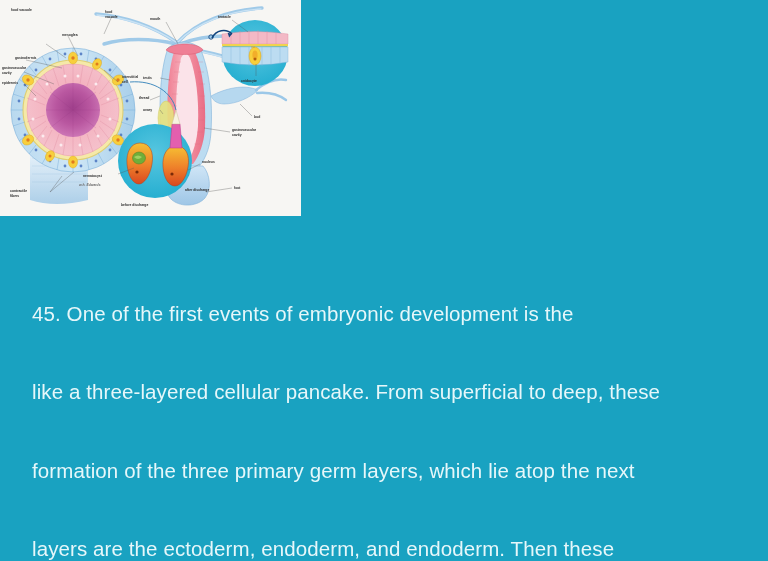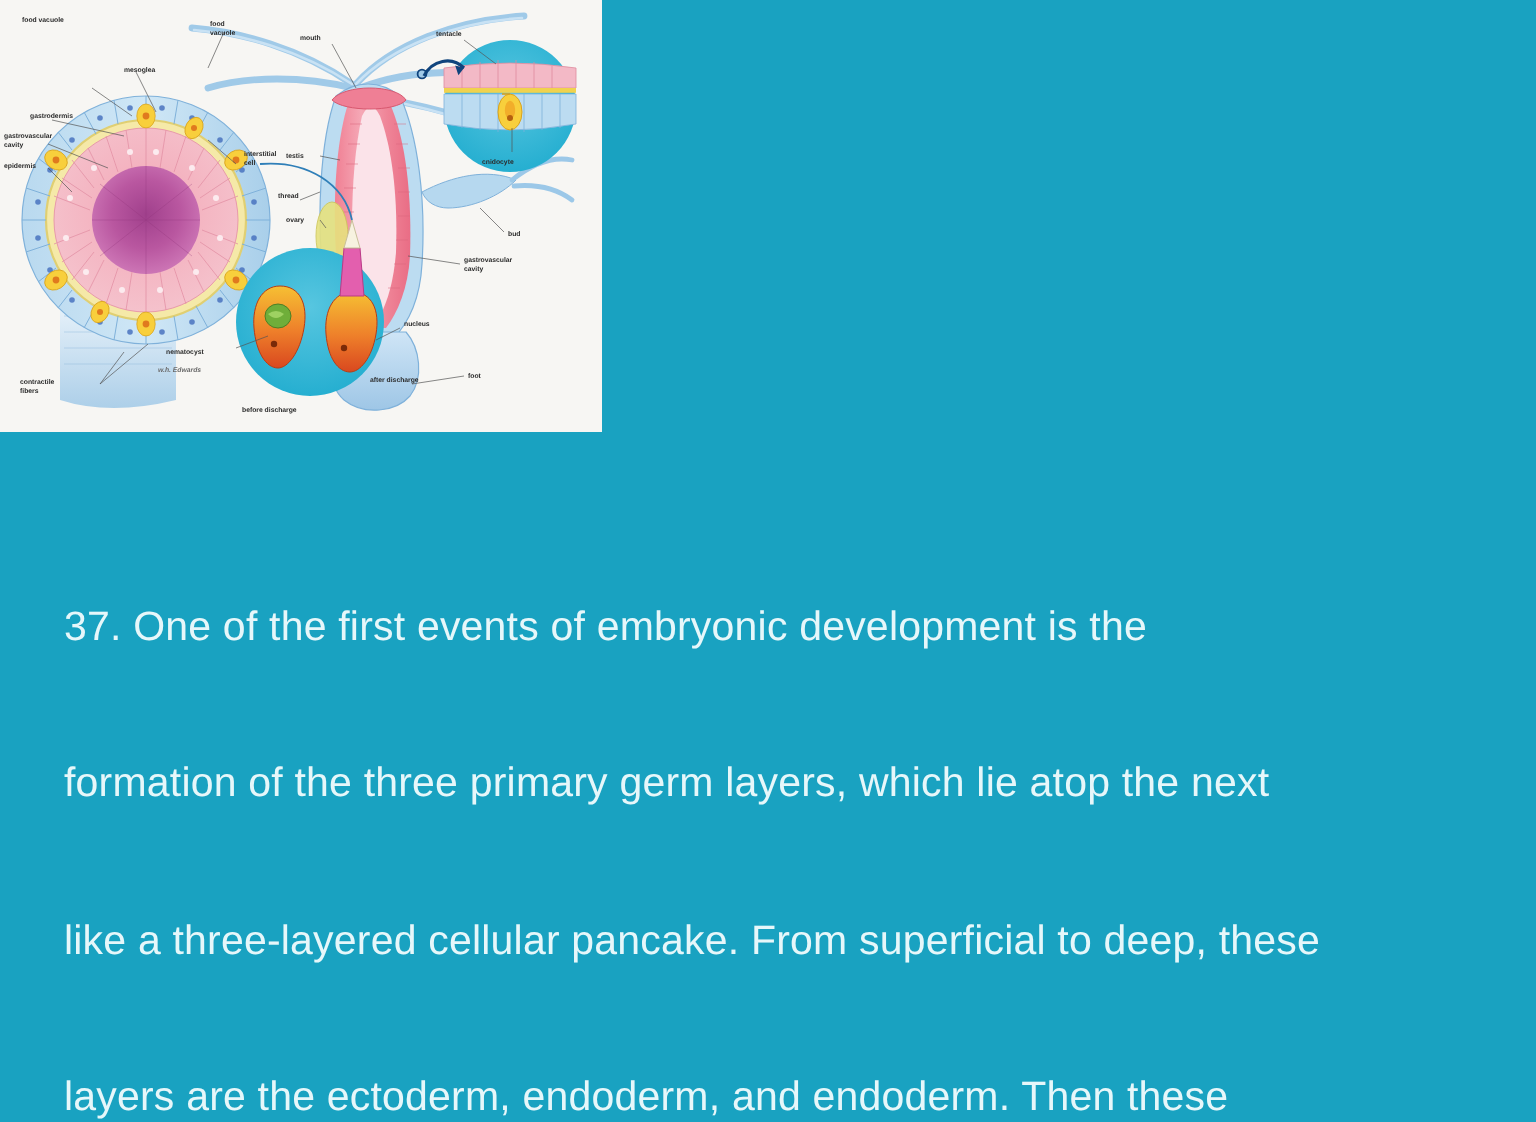--- a/index.html
+++ b/index.html
@@ -424,23 +424,23 @@
         <text class="fig-label" x="121" y="206">before discharge</text>
 
         <text class="fig-label" x="185" y="191">after discharge</text>
 
         <text class="fig-label" x="79" y="186" style="font-style:italic;fill:#6b6b6b;">w.h. Edwards</text>
       </g>
     </svg>
   </div>
 
   <div id="body-text" style="color: rgb(230, 247, 250);">
-    <span class="tline">37. One of the first events of embryonic development is the</span>
+    <span class="tline">45. One of the first events of embryonic development is the</span>
+    <span class="tline">like a three-layered cellular pancake. From superficial to deep, these</span>
     <span class="tline">formation of the three primary germ layers, which lie atop the next</span>
-    <span class="tline">like a three-layered cellular pancake. From superficial to deep, these</span>
     <span class="tline">layers are the ectoderm, endoderm, and endoderm. Then these</span>
     
     
     
     
     
   </div>
 
 </div>
 

